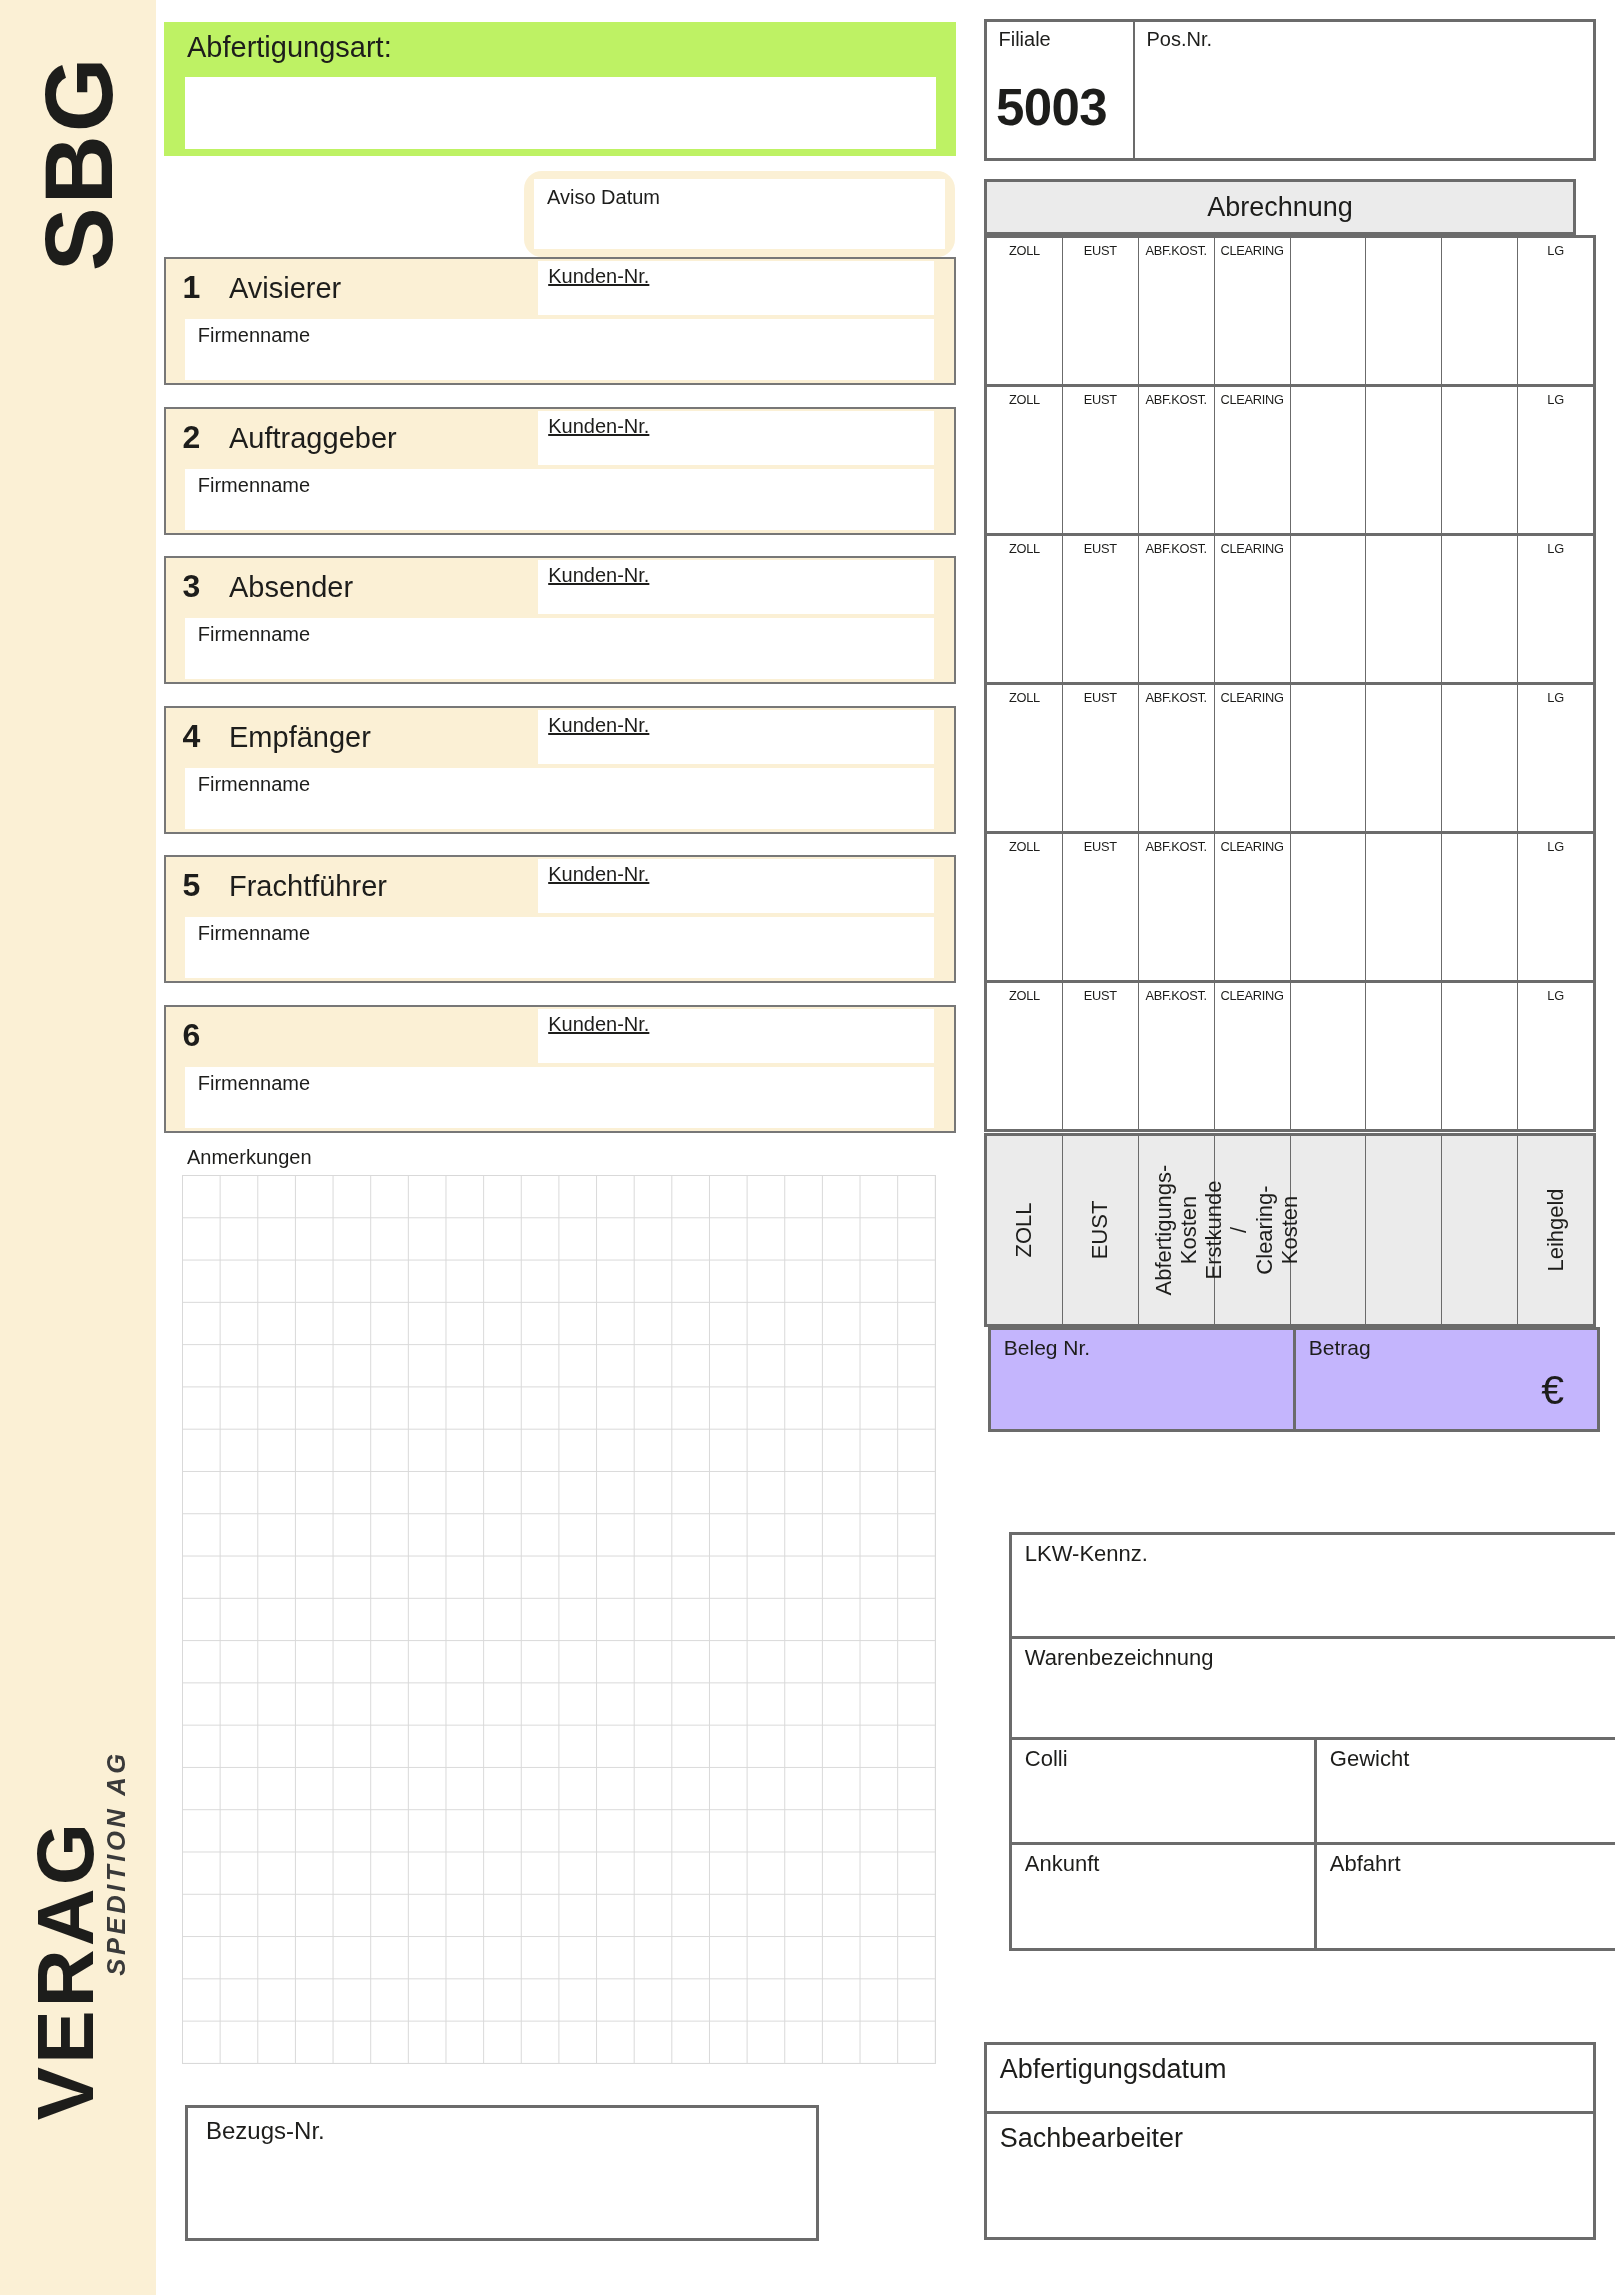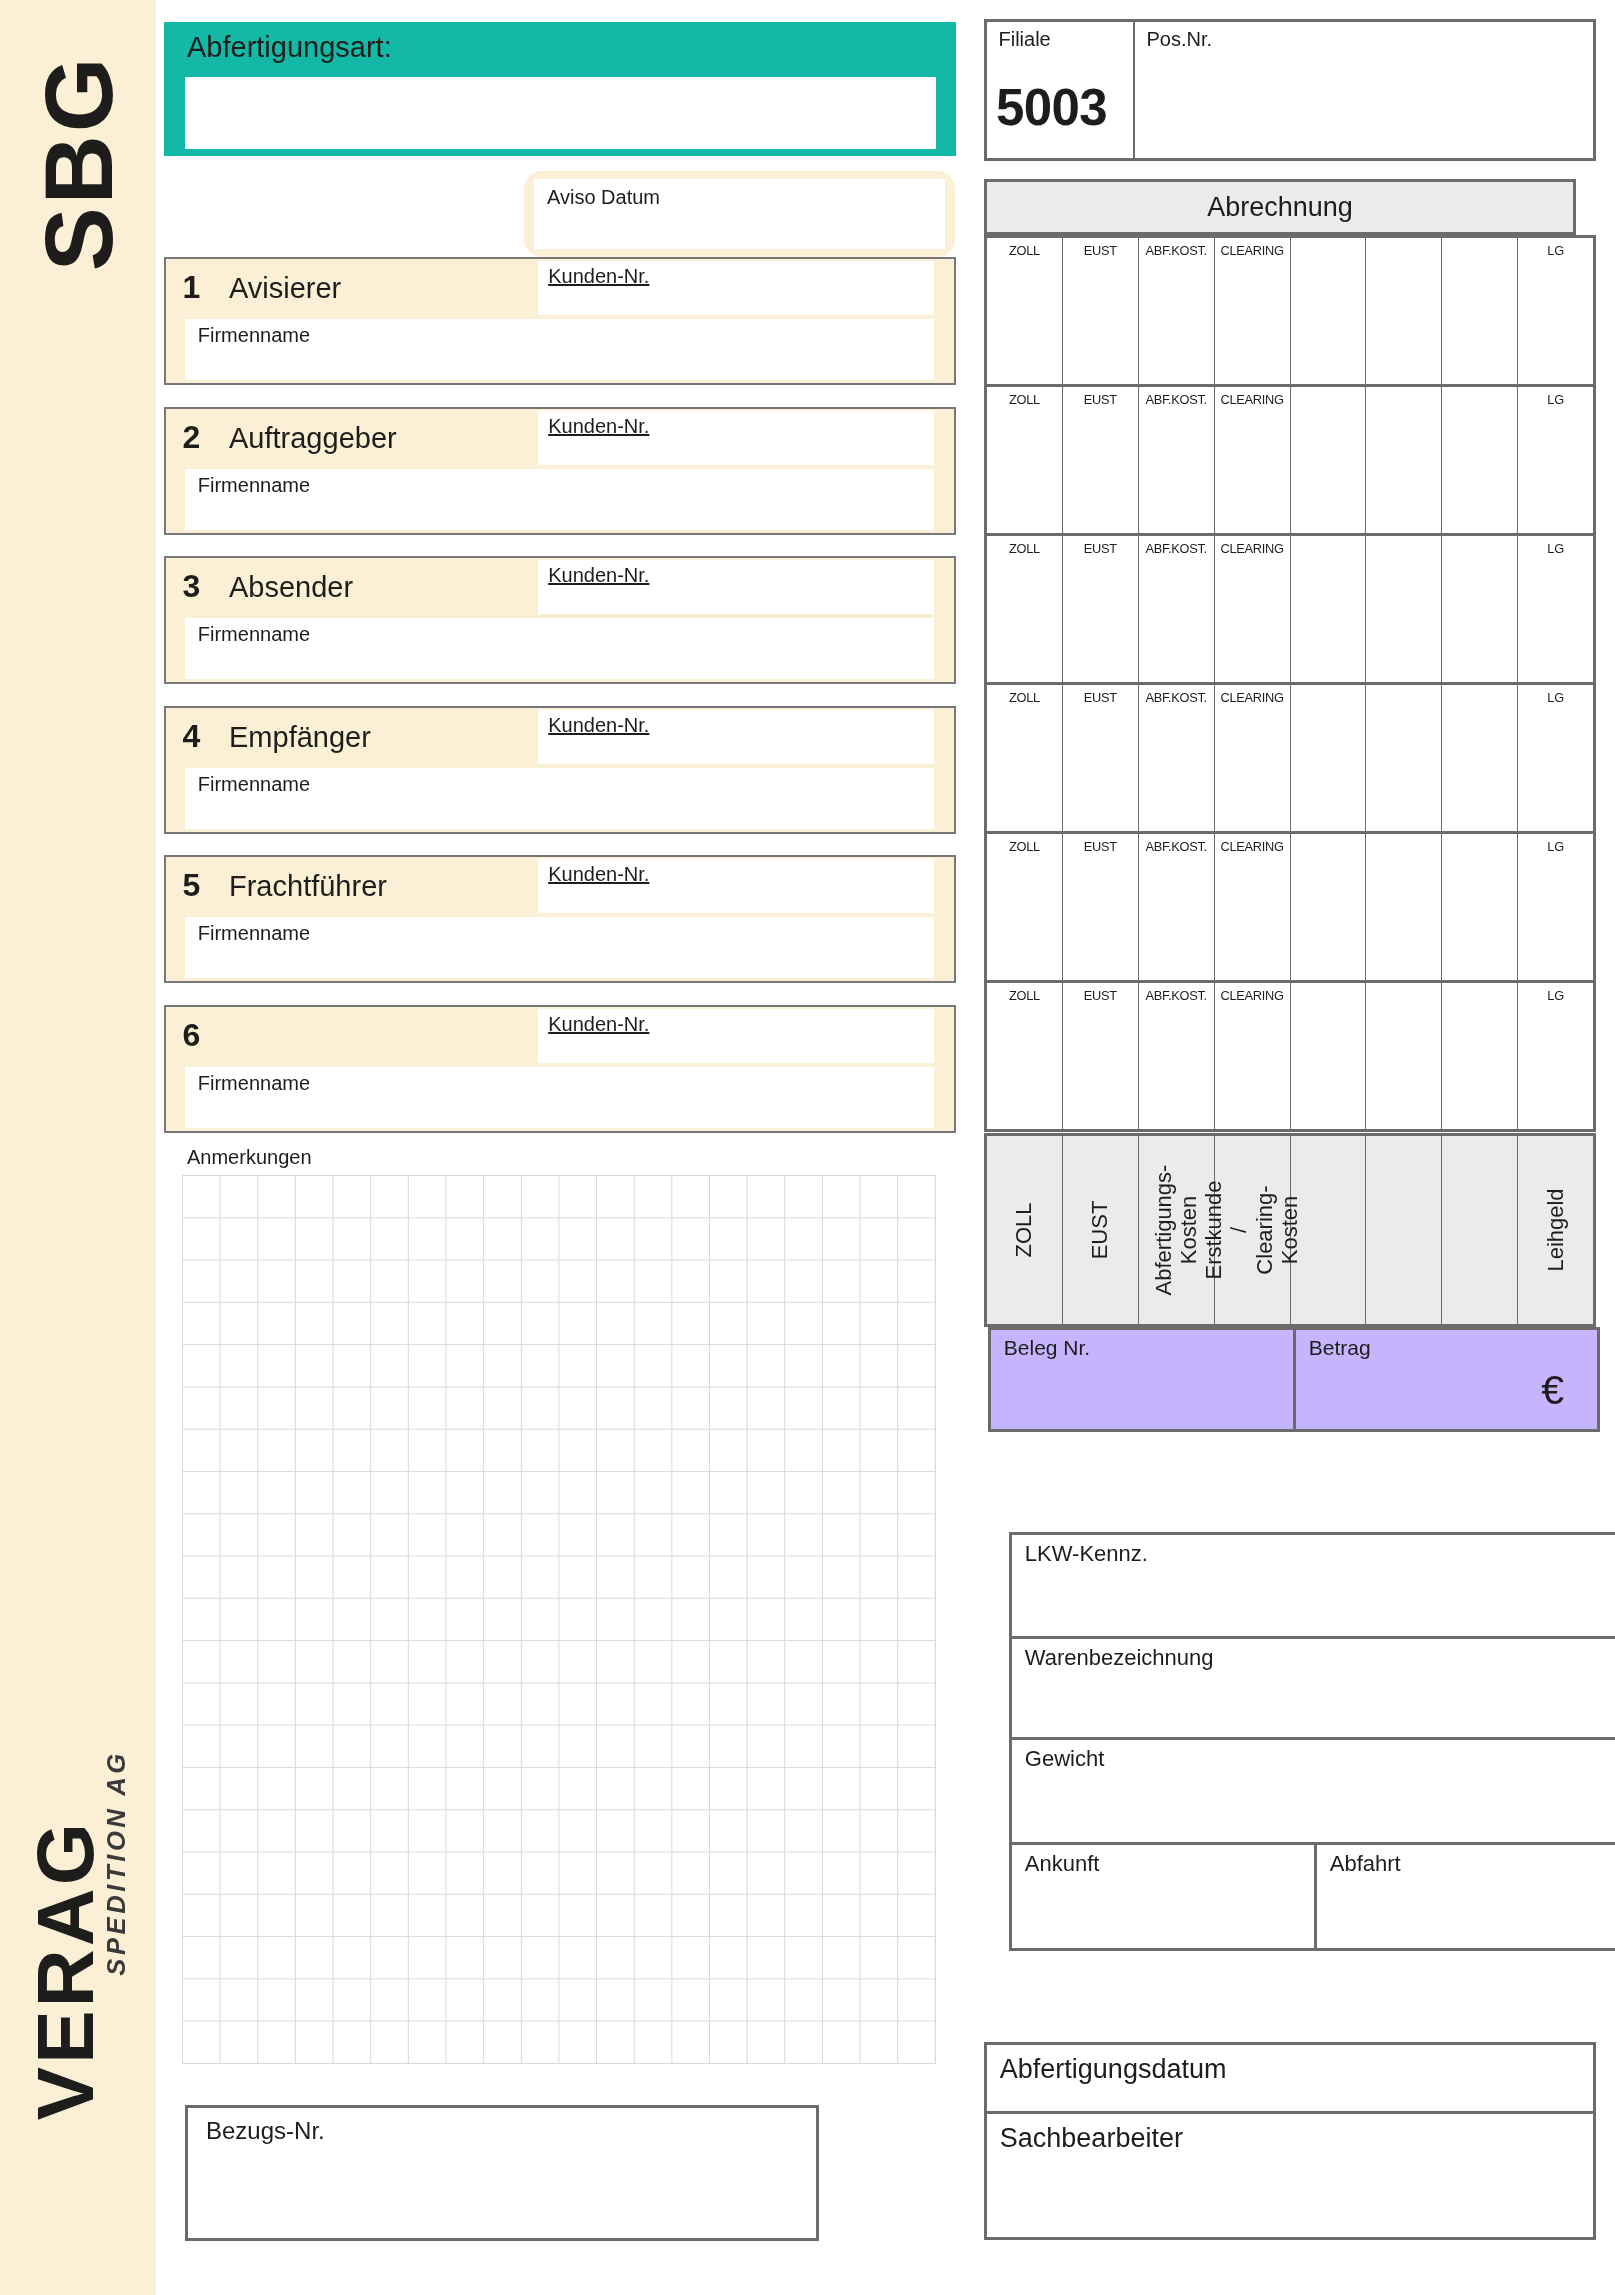--- a/index.html
+++ b/index.html
@@ -17,21 +17,21 @@
   }
   .brand-bottom{
     left:66px;top:1970px;transform:translate(-50%,-50%) rotate(-90deg);
     font-size:80px;font-weight:bold;letter-spacing:0.04em;white-space:nowrap;color:#1d1d1b;
   }
   .brand-bottom-sub{
     left:116px;top:1863px;transform:translate(-50%,-50%) rotate(-90deg);
     font-size:25.6px;font-weight:bold;font-style:italic;letter-spacing:0.14em;white-space:nowrap;color:#3a3a3a;
   }
   
-  .hdr-gray{left:164px;top:22px;width:792px;height:134px;background:#14b8a6;}
+  .hdr-gray{left:164px;top:22px;width:792px;height:134px;background:#bef264;}
   .hdr-gray .lbl{position:absolute;left:23px;top:9px;font-size:29px;}
   .hdr-input{position:absolute;left:20.5px;top:55px;width:751px;height:72px;background:#ffffff;}
   
   .filiale-box{left:984px;top:19px;width:612px;height:142px;background:#fff;border:3.2px solid #6b6b6b;display:flex;}
   .filiale-cell{width:146px;border-right:2.6px solid #6b6b6b;position:relative;}
   .posnr-cell{flex:1;position:relative;}
   .small-lbl{position:absolute;left:11.5px;top:6.4px;font-size:20px;}
   .filiale-value{position:absolute;left:9px;top:56px;font-size:51px;font-weight:bold;letter-spacing:-0.6px;}
   
   .aviso-outer{left:524px;top:171px;width:431px;height:86px;background:#FBF0D5;border-radius:18px;}
@@ -298,20 +298,23 @@
 <div class="abs anm-grid"></div>
 
 <div class="abs cargo-box">
   <div class="cargo-row" style="height:101px">
     <div class="lbl">LKW-Kennz.</div>
   </div>
   <div class="cargo-row" style="height:98px">
     <div class="lbl">Warenbezeichnung</div>
   </div>
   <div class="cargo-row cargo-split" style="height:102px">
+    <div class="cell-l">
+        <div class="lbl">Colli</div>
+      </div>
     <div class="cell-r">
         <div class="lbl">Gewicht</div>
       </div>
   </div>
   <div class="cargo-row cargo-split" style="flex:1">
     <div class="cell-l">
         <div class="lbl">Ankunft</div>
       </div>
     <div class="cell-r">
         <div class="lbl">Abfahrt</div>

